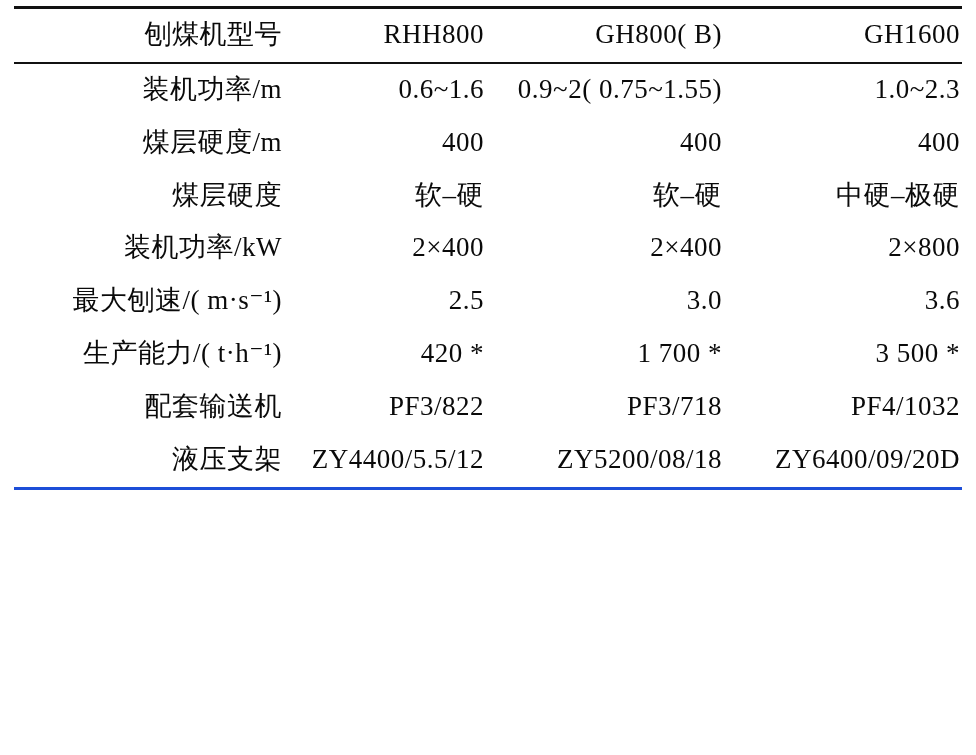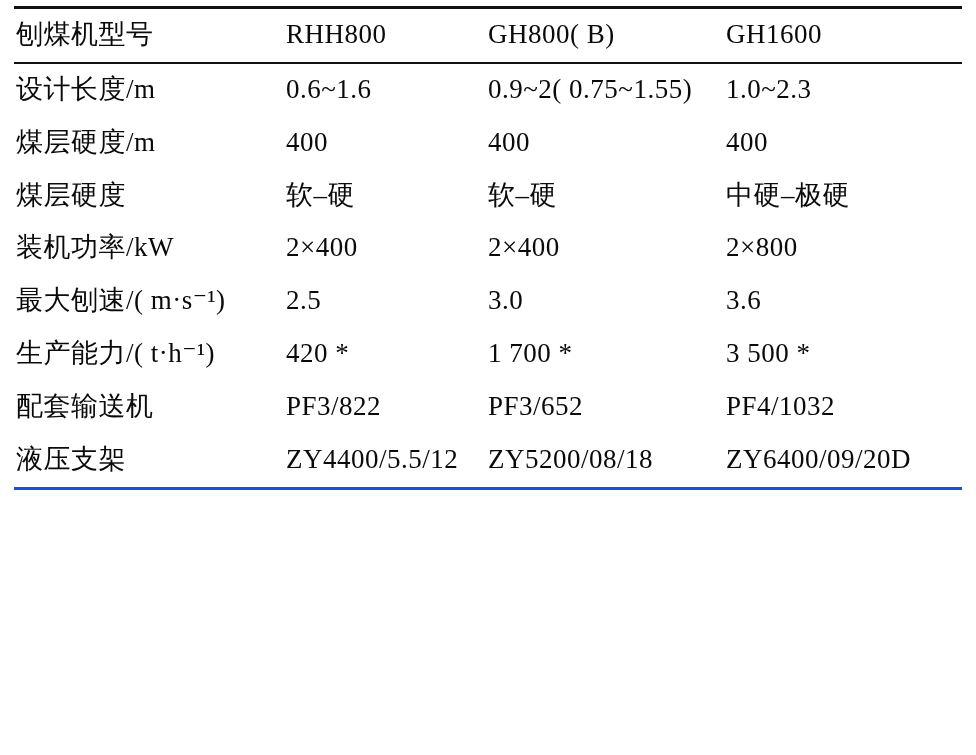--- a/index.html
+++ b/index.html
@@ -25,21 +25,21 @@
     width: 948px;
     margin: 6px 14px 0 14px;
     table-layout: fixed;
   }
   table.spec col.c0 { width: 270px; }
   table.spec col.c1 { width: 202px; }
   table.spec col.c2 { width: 238px; }
   table.spec col.c3 { width: 238px; }
 
   table.spec th, table.spec td {
-    text-align: left;
+    text-align: right;
     vertical-align: middle;
     font-weight: normal;
     font-size: 27px;
     line-height: 1.18;
     padding: 10px 2px 11px 2px;
     white-space: nowrap;
     letter-spacing: 0.5px;
   }
   
   .rule-top {
@@ -78,21 +78,21 @@
     <thead>
       <tr class="rule-top rule-head">
         <th class="label rule-top rule-head">刨煤机型号</th>
         <th class="rule-top rule-head">RHH800</th>
         <th class="rule-top rule-head">GH800( B)</th>
         <th class="rule-top rule-head">GH1600</th>
       </tr>
     </thead>
     <tbody>
       <tr>
-        <td class="label">设计长度/m</td>
+        <td class="label">装机功率/m</td>
         <td>0.6~1.6</td>
         <td class="nowrapsmall">0.9~2( 0.75~1.55)</td>
         <td>1.0~2.3</td>
       </tr>
       <tr>
         <td class="label">煤层硬度/m</td>
         <td>400</td>
         <td>400</td>
         <td>400</td>
       </tr>
@@ -116,21 +116,21 @@
       </tr>
       <tr>
         <td class="label">生产能力/( t·h⁻¹)</td>
         <td>420 *</td>
         <td>1 700 *</td>
         <td>3 500 *</td>
       </tr>
       <tr>
         <td class="label">配套输送机</td>
         <td>PF3/822</td>
-        <td>PF3/652</td>
+        <td>PF3/718</td>
         <td>PF4/1032</td>
       </tr>
       <tr class="rule-bottom">
         <td class="label rule-bottom">液压支架</td>
         <td class="rule-bottom nowrapsmall">ZY4400/5.5/12</td>
         <td class="rule-bottom nowrapsmall">ZY5200/08/18</td>
         <td class="rule-bottom nowrapsmall">ZY6400/09/20D</td>
       </tr>
     </tbody>
   </table>

